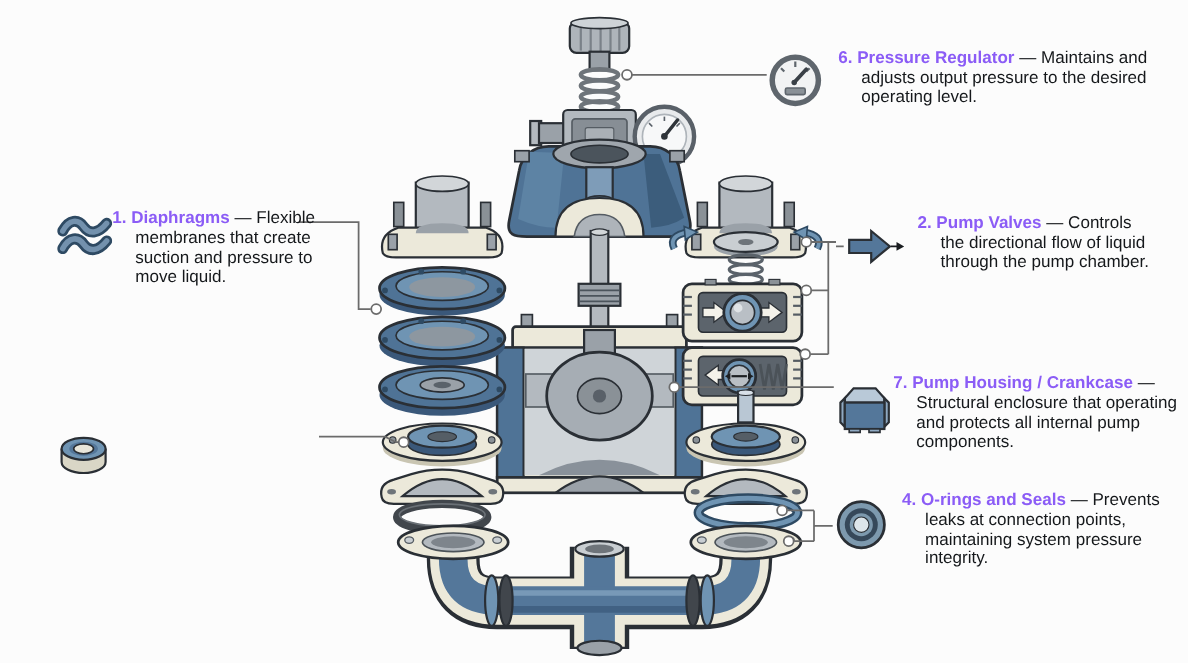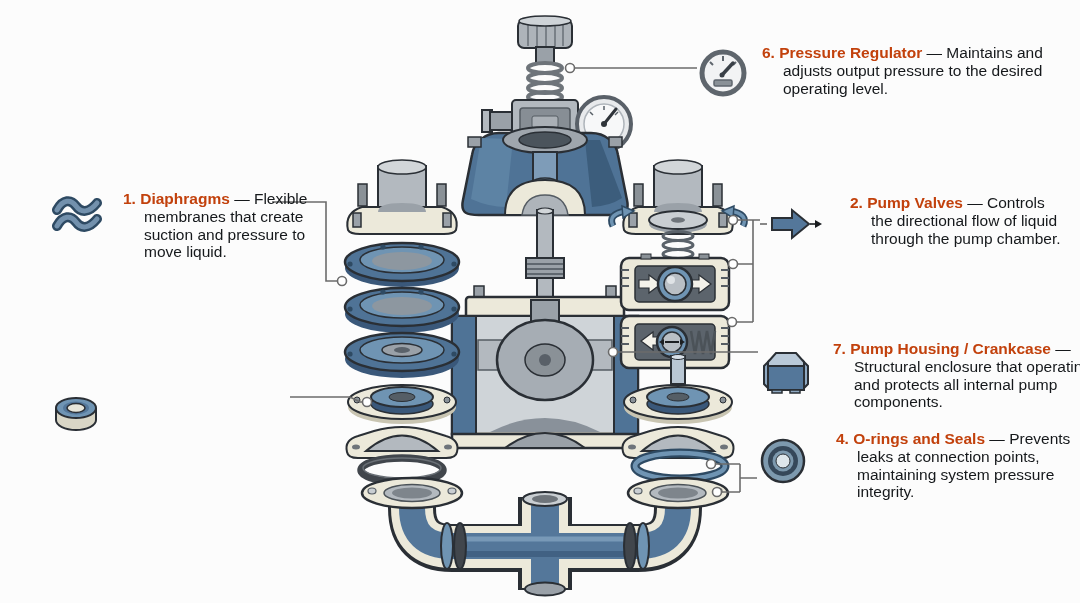--- a/index.html
+++ b/index.html
@@ -1,23 +1,23 @@
 <!DOCTYPE html>
 <html><head>
 <meta charset="utf-8">
 <style>
   html,body{margin:0;padding:0}
   body{width:1080px;height:603px;position:relative;background:#fcfcfc;overflow:hidden;
        font-family:"Liberation Sans",sans-serif}
   #art{position:absolute;left:0;top:0}
   .callout{position:absolute;display:flex;align-items:flex-start}
   .ct{font-size:15.5px;line-height:1.15;color:#15181b;padding-left:21px;text-indent:-21px}
-  .ct .lbl{font-weight:700;color:#c2410c}
+  .ct .lbl{font-weight:700;color:#8b5cf6}
   .ico{flex:0 0 auto}
-  .g1{gap:21px}.g2{gap:28px}.g3{gap:14px}
+  .g1{gap:0}.g2{gap:12px}.g3{gap:14px}
   .w180{width:180px}.w190{width:190px}.w210{width:212px}.w235{width:238px}.w310{width:312px}
 </style>
 </head>
 <body>
 
 <svg id="art" width="1080" height="603" viewBox="0 0 1080 603">
 
   <g>
     <rect x="518" y="20" width="54" height="28" rx="6" fill="#aeb4ba" stroke="#2a2f35" stroke-width="2"></rect>
     <line x1="528" y1="22" x2="528" y2="46" stroke="#7a8188" stroke-width="2"></line>
@@ -307,21 +307,21 @@
 
 <div class="callout g1" style="left:52px;top:384px">
   <svg class="ico" style="margin-top:6px" width="48" height="44" viewBox="0 0 48 44">
     <path d="M4,18 L4,30 A20,10 0 0 0 44,30 L44,18" fill="#d9d6c6" stroke="#2a2f35" stroke-width="2"></path>
     <ellipse cx="24" cy="18" rx="20" ry="10" fill="#6f94b3" stroke="#2a2f35" stroke-width="2"></ellipse>
     <ellipse cx="24" cy="18" rx="13" ry="6.5" fill="#54779a"></ellipse>
     <ellipse cx="24" cy="18" rx="9" ry="4.5" fill="#e8e6da" stroke="#2a2f35" stroke-width="1.5"></ellipse>
   </svg>
 </div>
 
-<div class="callout g2" style="left:758px;top:430px">
+<div class="callout g2" style="left:758px;top:446px">
   <svg class="ico" style="margin-top:6px" width="50" height="50" viewBox="0 0 50 50">
     <circle cx="25" cy="25" r="21" fill="#7d99ae" stroke="#2a2f35" stroke-width="2.5"></circle>
     <circle cx="25" cy="25" r="15" fill="#36485a"></circle>
     <circle cx="25" cy="25" r="10.5" fill="#7d99ae"></circle>
     <circle cx="25" cy="25" r="7" fill="#dde5ea" stroke="#2a2f35" stroke-width="1"></circle>
   </svg>
   <div class="ct w235"><span class="lbl">4. O-rings and Seals</span> <span>— Prevents leaks at connection points, maintaining system pressure integrity.</span></div>
 </div>
 
 <div class="callout g1" style="left:760px;top:340px">

